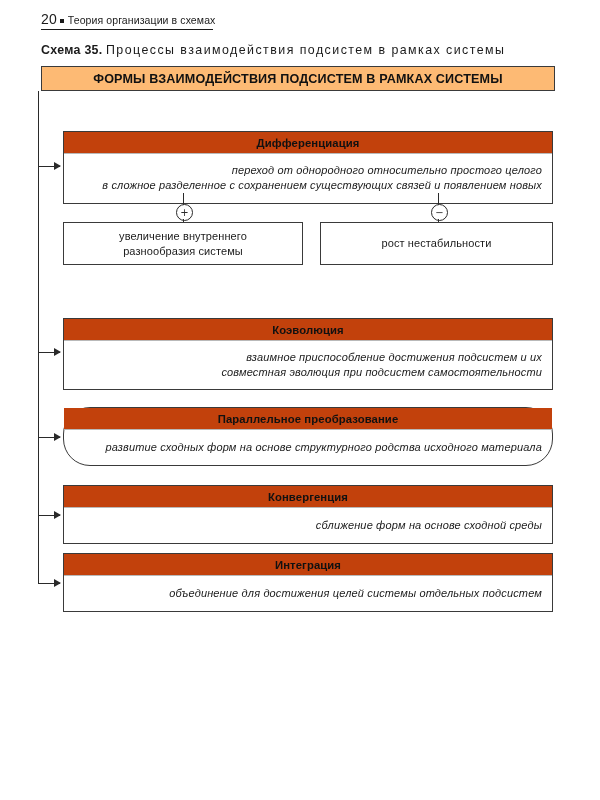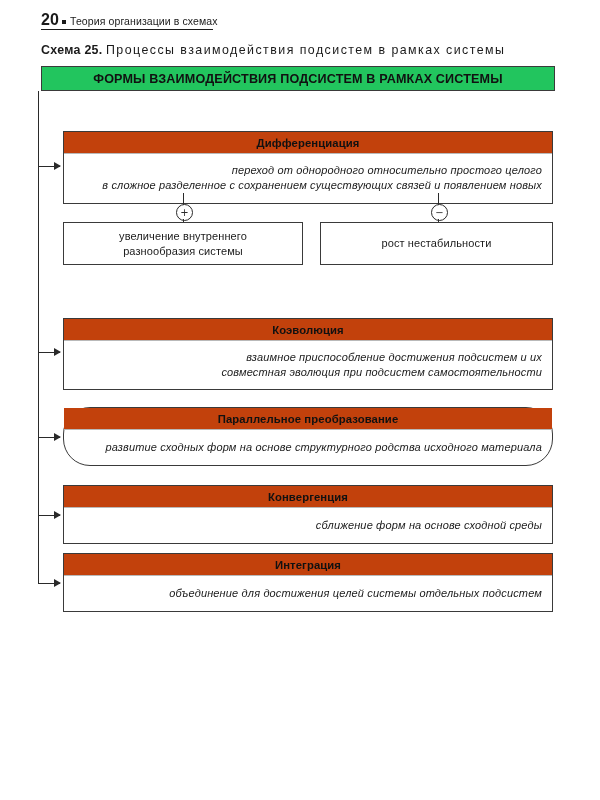--- a/index.html
+++ b/index.html
@@ -29,22 +29,22 @@
   .runhead {
     position: absolute;
     left: 41px;
     top: 13px;
     font-size: 10.5px;
     line-height: 13px;
     white-space: nowrap;
     letter-spacing: 0.1px;
   }
   .runhead-num {
-    font-weight: bold;
-    font-size: 16px;
+    font-weight: normal;
+    font-size: 14px;
     margin-top: 36px;
   }
   .runhead-sep {
     display: inline-block;
     width: 4px;
     height: 4px;
     background: #1a1a1a;
     margin: 0 4px 1px 3px;
     vertical-align: middle;
   }
@@ -76,21 +76,21 @@
   }
 
   
   .title-bar {
     position: absolute;
     left: 41px;
     top: 66px;
     width: 514px;
     height: 25px;
     box-sizing: border-box;
-    background: #22c55e;
+    background: #fdba74;
     border: 1.4px solid #3a3a3a;
     display: flex;
     align-items: center;
     justify-content: center;
   }
   .title-bar span {
     font-size: 12.6px;
     font-weight: bold;
     letter-spacing: 0.15px;
     color: #111;
@@ -216,21 +216,21 @@
 <body>
 
 <div class="page">
 
   <div class="runhead">
     <span class="runhead-num">20</span><span class="runhead-sep"></span><span>Теория организации в схемах</span>
   </div>
   <div class="runhead-rule"></div>
 
   <div class="caption">
-    <span class="caption-label">Схема 25.</span>
+    <span class="caption-label">Схема 35.</span>
     <span class="caption-text">Процессы взаимодействия подсистем в рамках системы</span>
   </div>
 
   <div class="title-bar">
     <span>ФОРМЫ ВЗАИМОДЕЙСТВИЯ ПОДСИСТЕМ В РАМКАХ СИСТЕМЫ</span>
   </div>
 
   <div class="spine" style="height:493px;"></div>
 
   <div class="branch" style="top:166px;width:22px;"></div>

